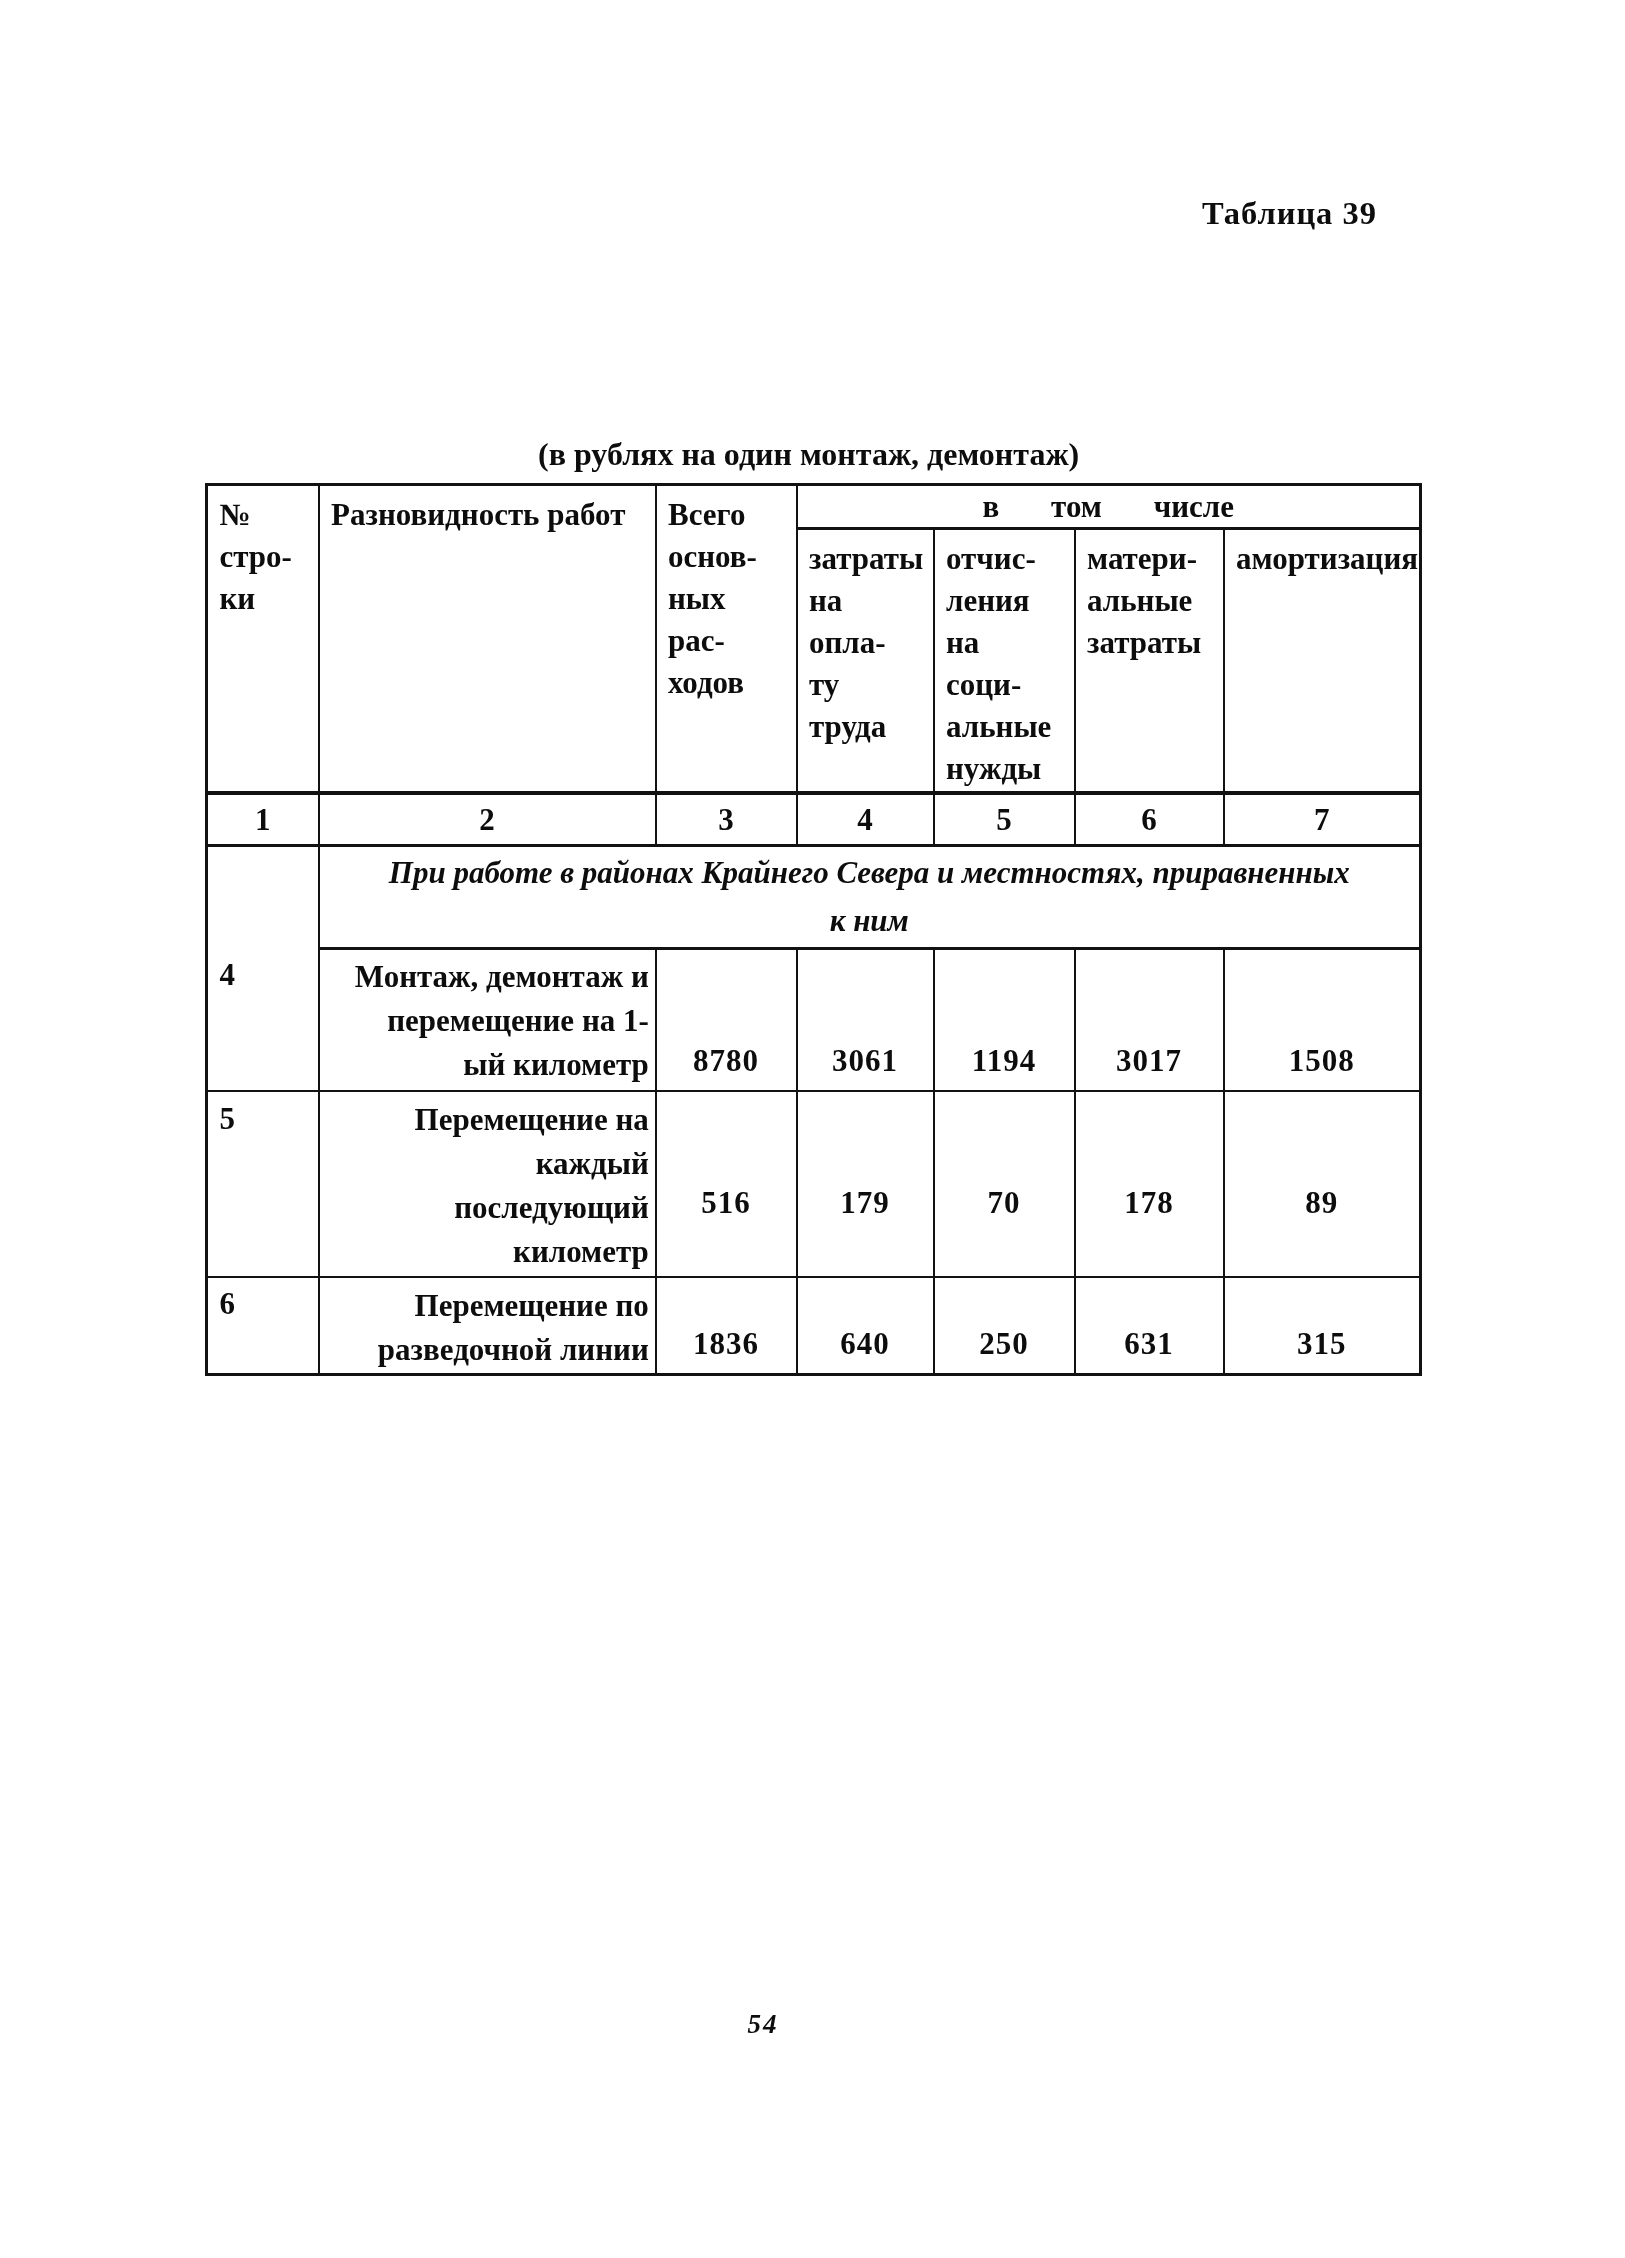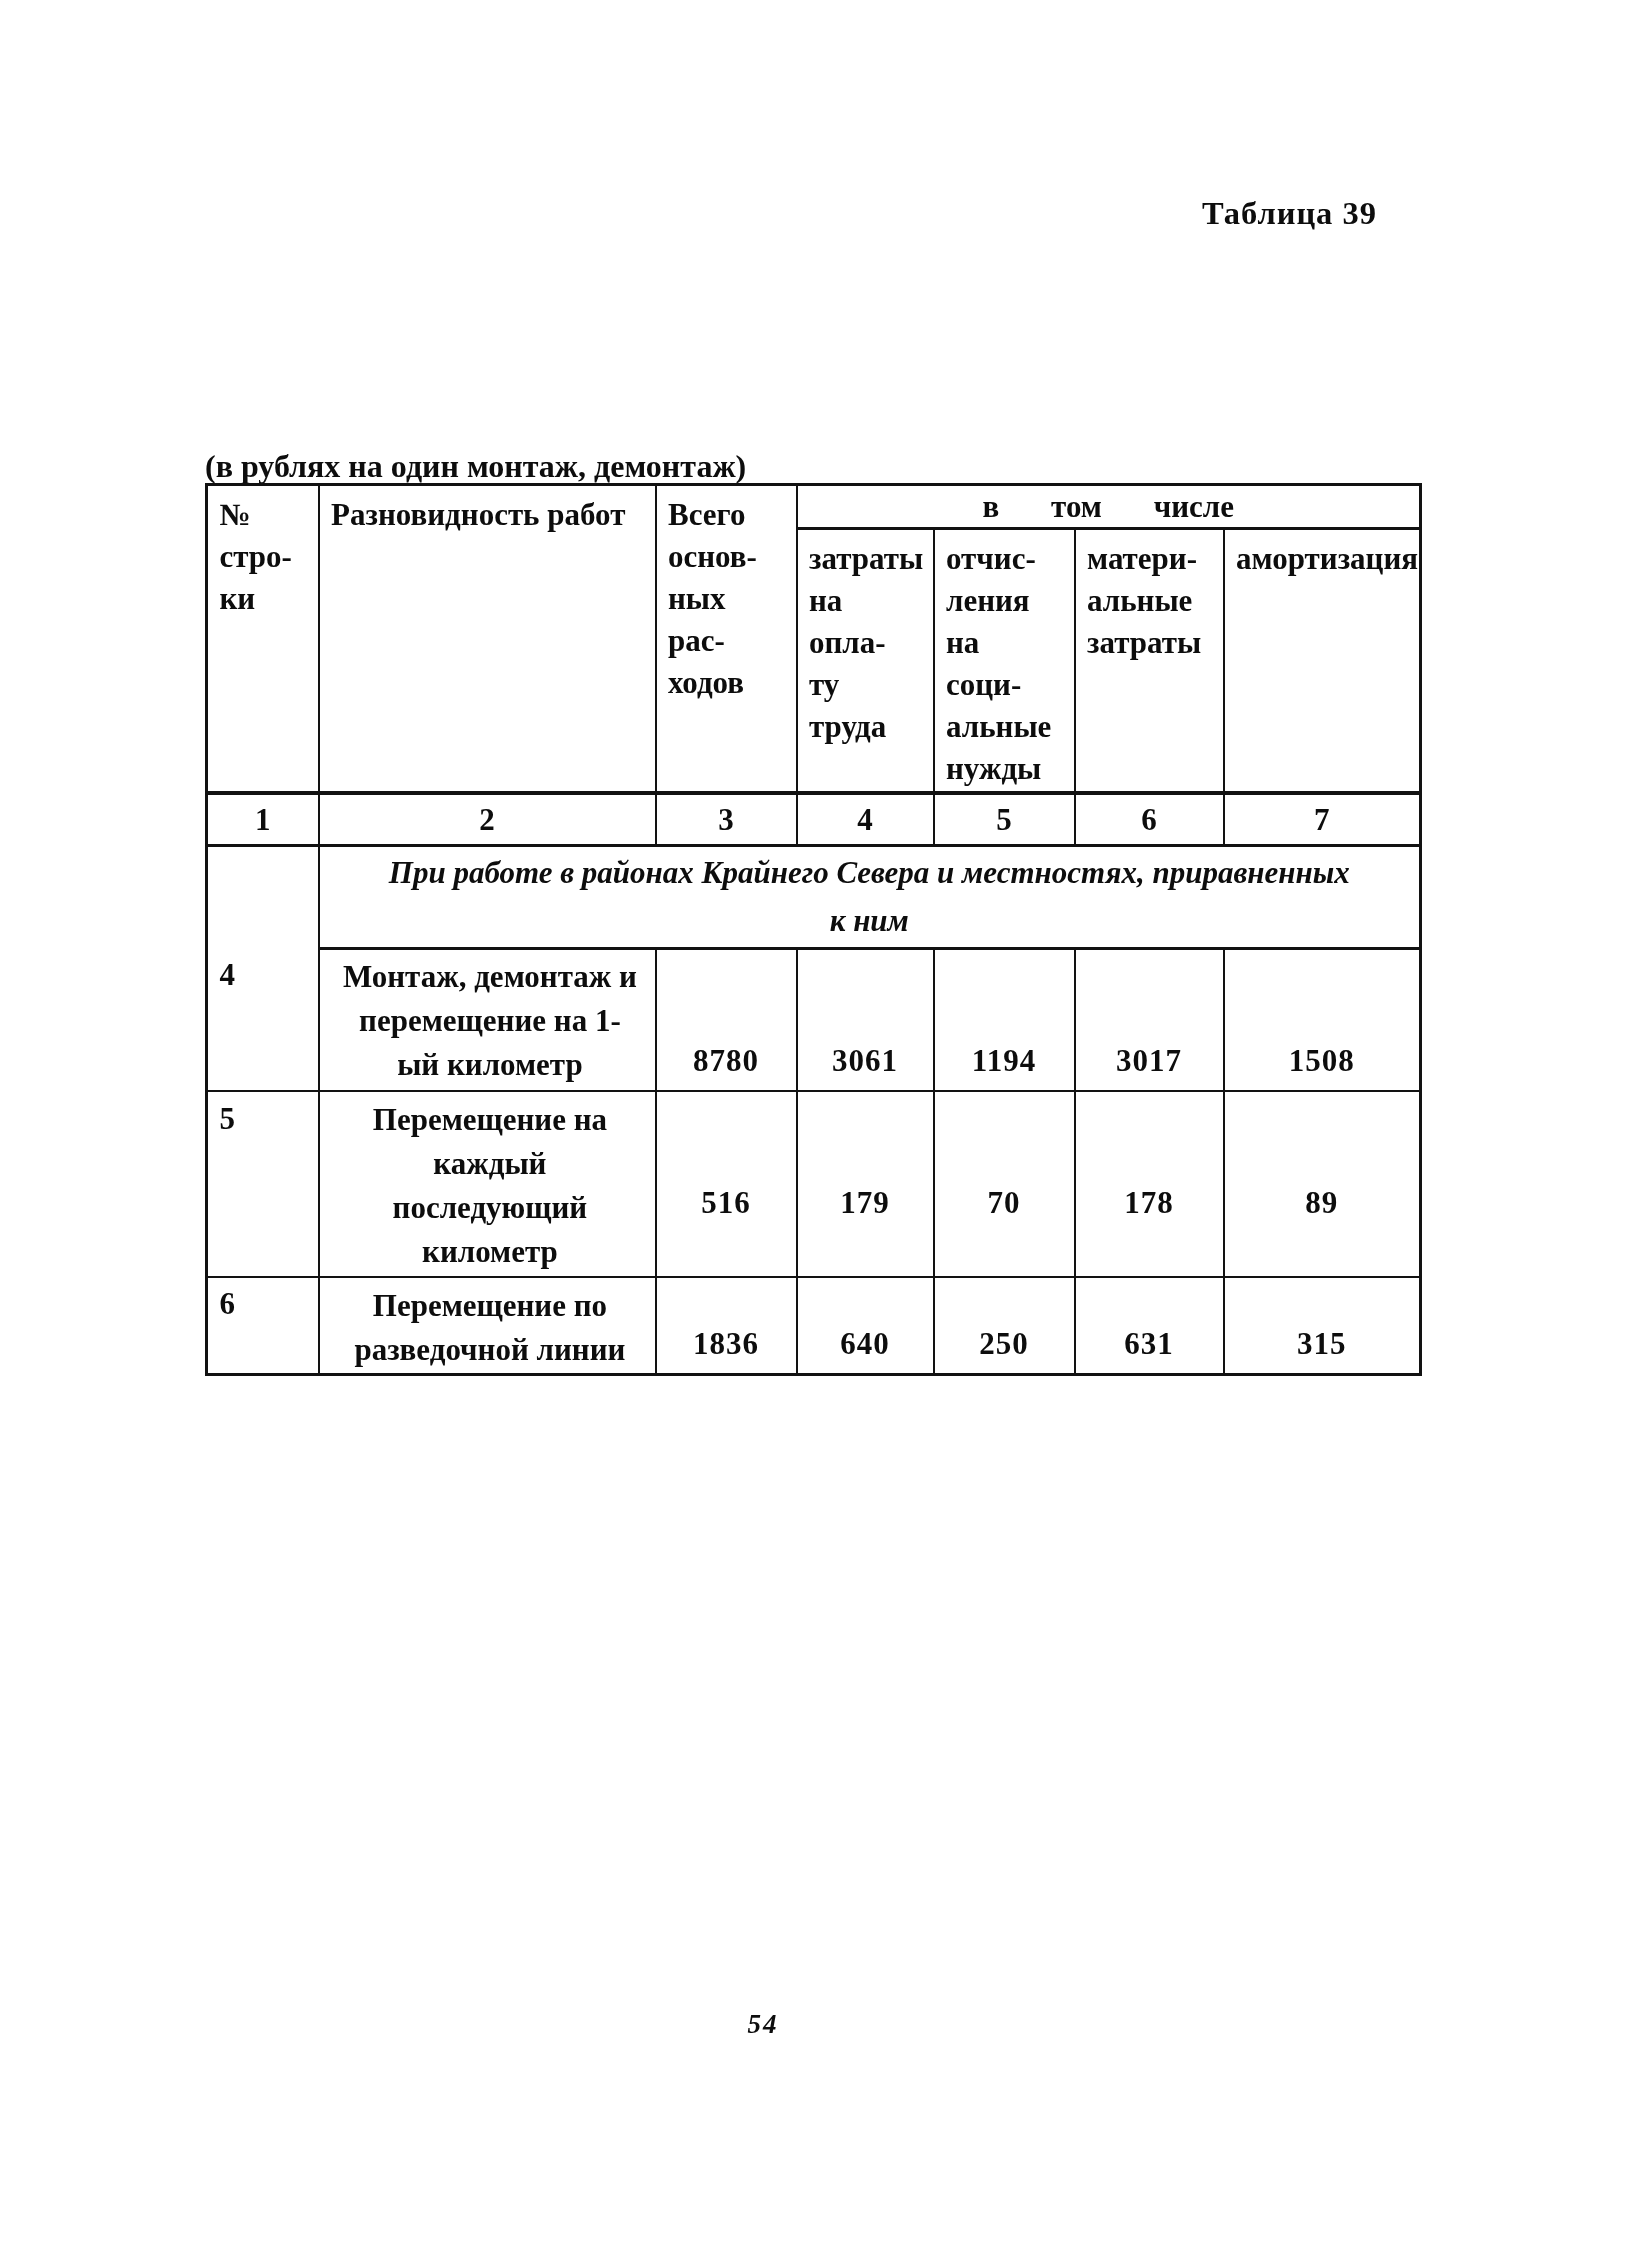--- a/index.html
+++ b/index.html
@@ -33,24 +33,24 @@
     position: absolute;
     top: 277px;
     left: 205px;
     width: 1213px;
     text-align: center;
     font-size: 32.5px;
     line-height: 46px;
   }
   .units {
     position: absolute;
-    top: 448px;
+    top: 436px;
     left: 205px;
     width: 1213px;
-    text-align: left;
+    text-align: center;
     font-size: 32px;
     box-sizing: border-box;
     padding-right: 5.7px;
   }
   table.cost-table {
     position: absolute;
     top: 483px;
     left: 205px;
     width: 1213px;
     border-collapse: collapse;
@@ -110,21 +110,21 @@
   td.num-cell {
     vertical-align: top;
     text-align: left;
     padding-top: 7.6px;
     padding-left: 11.5px;
     line-height: 38px;
   }
   td.num-cell.no-top { border-top-style: hidden; }
   td.name-cell {
     vertical-align: top;
-    text-align: center;
+    text-align: right;
     white-space: pre-line;
     line-height: 44px;
     padding-top: 5.7px;
     padding-left: 11.5px;
     padding-right: 5.7px;
   }
   td.val {
     text-align: center;
     vertical-align: bottom;
     padding-bottom: 11.5px;

